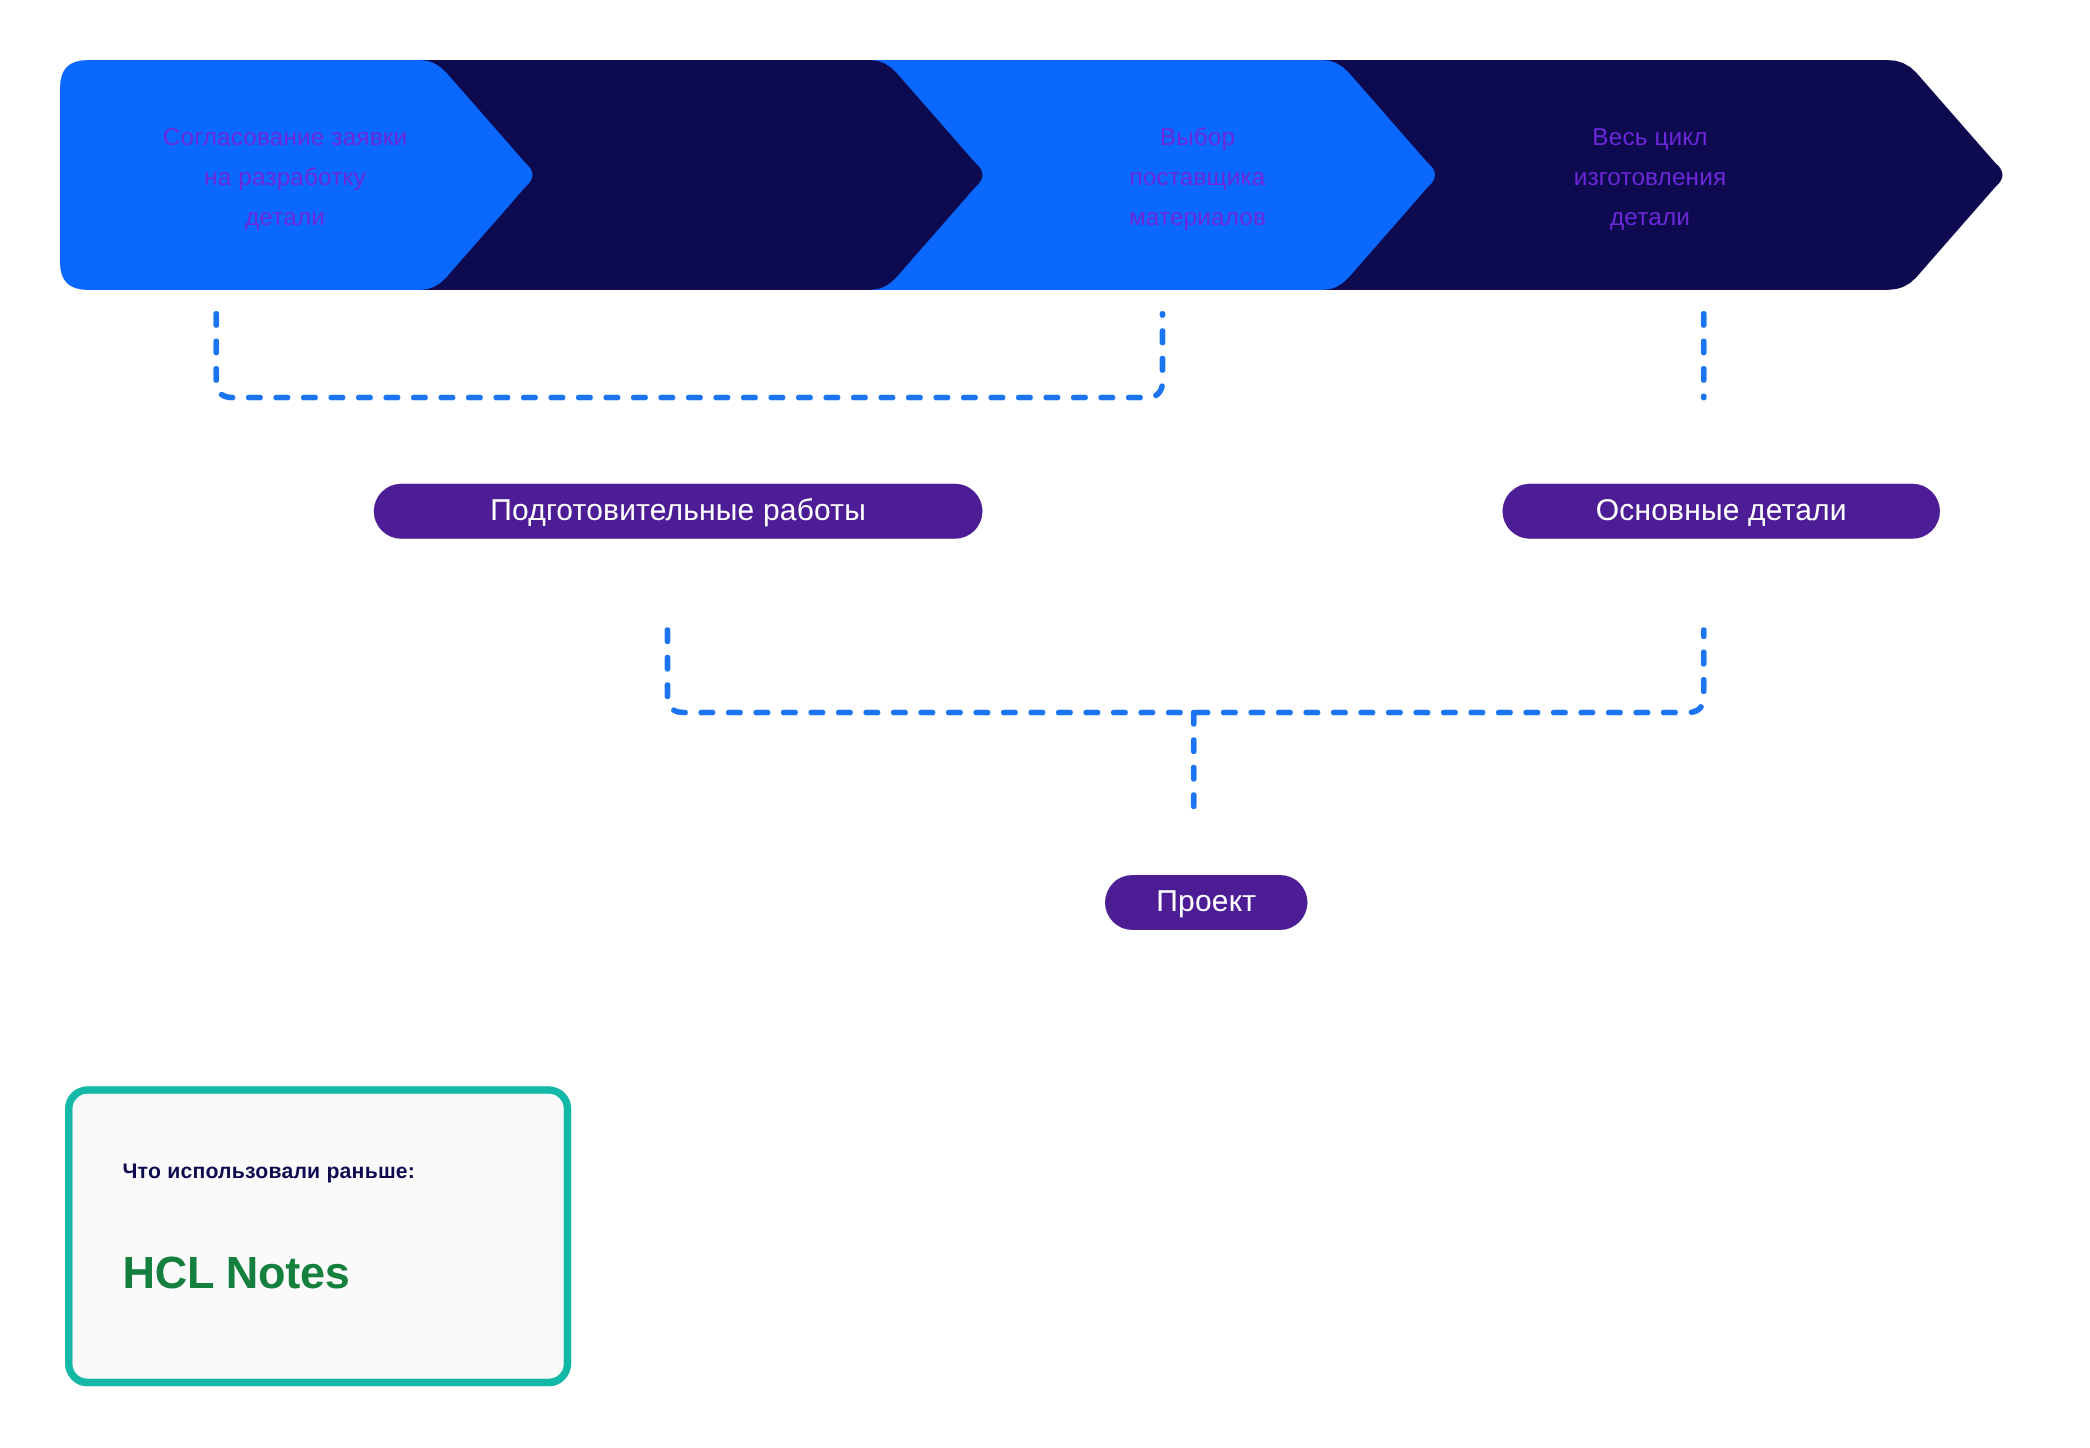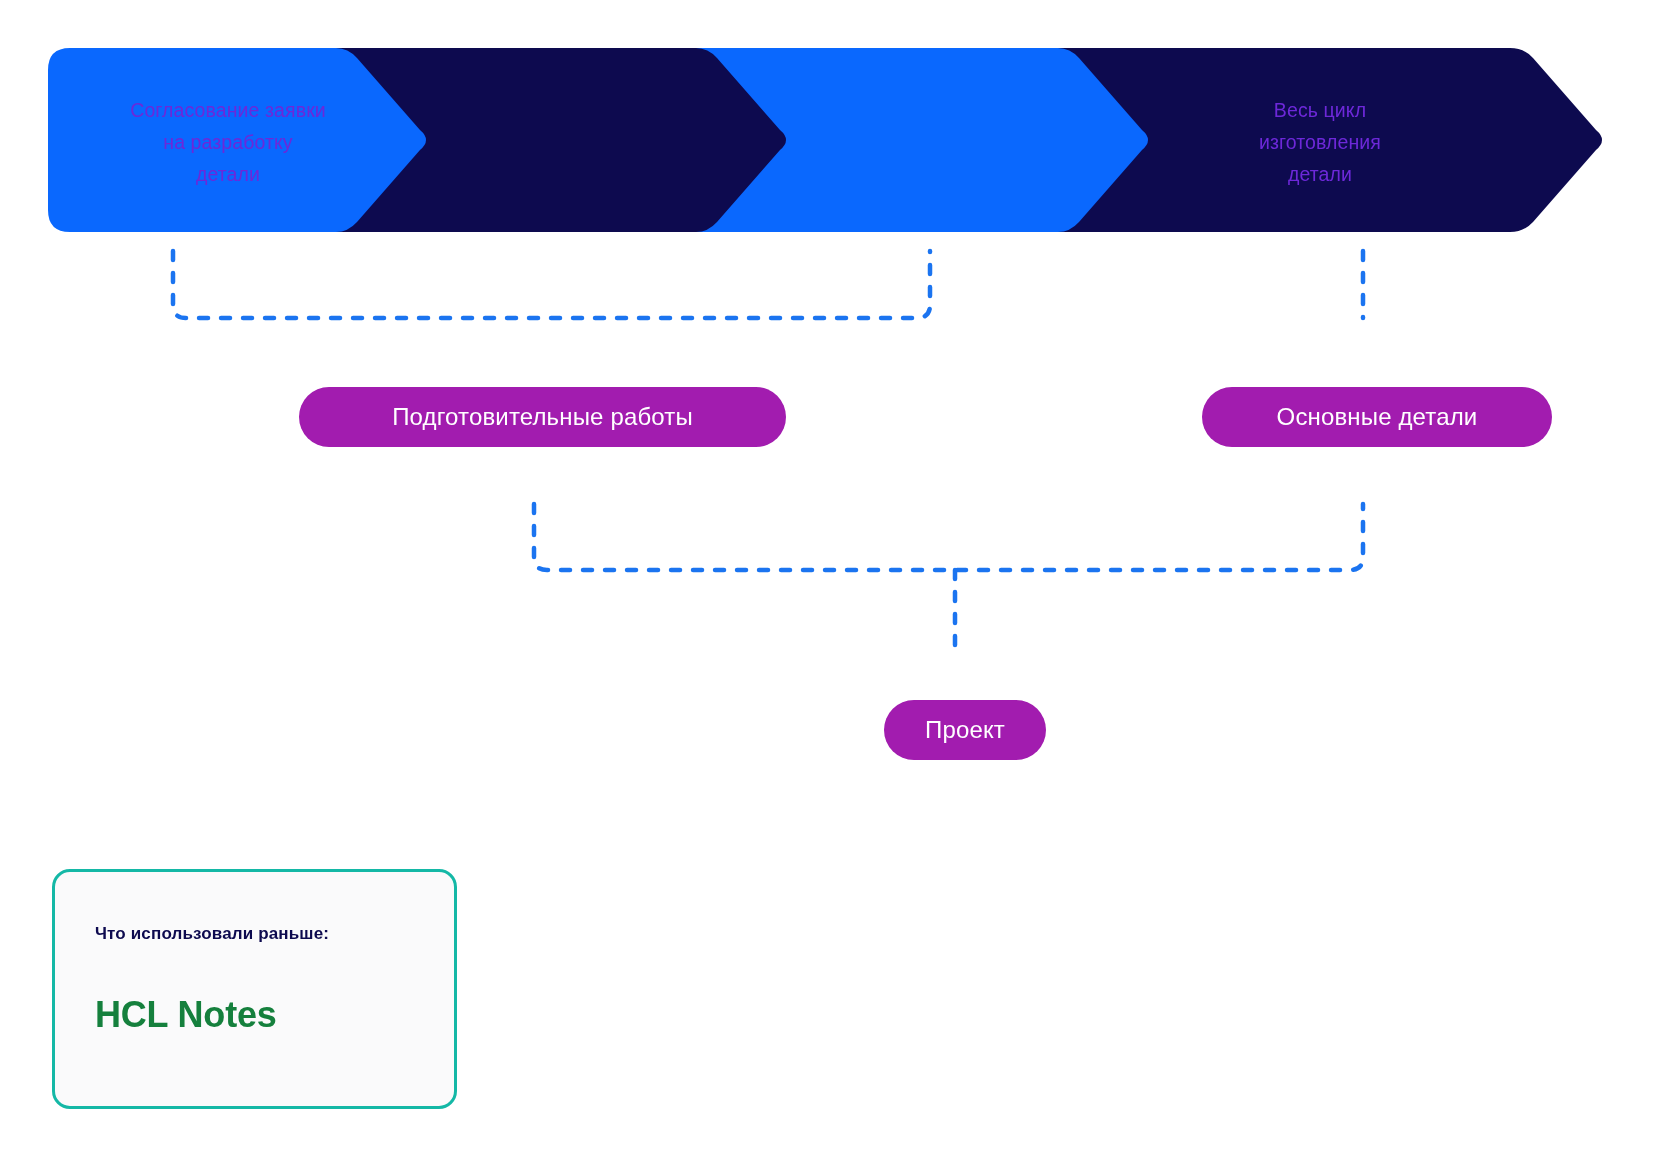--- a/index.html
+++ b/index.html
@@ -57,44 +57,44 @@
   }
   #connectors svg {
     display: block;
     width: 1672px;
     height: 1158px;
   }
 
   
   .pill {
     position: absolute;
-    background: #a21caf;
+    background: #4c1d95;
     color: #ffffff;
     border-radius: 999px;
     display: flex;
     align-items: center;
     justify-content: center;
     font-size: 24px;
     letter-spacing: 0.15px;
-    height: 60px;
+    height: 44px;
     white-space: nowrap;
   }
   #pill-prep  { left: 299px;  top: 387px; width: 487px; }
   #pill-main  { left: 1202px; top: 387px; width: 350px; }
   #pill-proj  { left: 884px;  top: 700px; width: 162px; }
 
   
   #info-card {
     position: absolute;
     left: 52px;
     top: 869px;
     width: 405px;
     height: 240px;
     background: #fafafb;
-    border: 3px solid #14b8a6;
+    border: 6px solid #14b8a6;
     border-radius: 18px;
     box-sizing: border-box;
     padding: 52px 0 0 40px;
   }
   #info-card-heading {
     color: #0d0a4f;
     font-size: 17px;
     font-weight: bold;
     letter-spacing: 0.15px;
     margin: 0 0 44px 0;
@@ -118,20 +118,23 @@
     <path d="M 634 0 L 1010 0 Q 1022 0 1031 10 L 1094 82 Q 1106 92 1094 102 L 1031 174 Q 1022 184 1010 184 L 634 184 L 727 92 Z" fill="#0a68fe"></path>
 
     <path d="M 272 0 L 648 0 Q 660 0 669 10 L 732 82 Q 744 92 732 102 L 669 174 Q 660 184 648 184 L 272 184 L 365 92 Z" fill="#0d0a4f"></path>
 
     <path d="M 22 0 L 288 0 Q 300 0 309 10 L 372 82 Q 384 92 372 102 L 309 174 Q 300 184 288 184 L 22 184 Q 0 184 0 162 L 0 22 Q 0 0 22 0 Z" fill="#0a68fe"></path>
   </svg>
 
   <div class="chev-label c0">Согласование заявки
 на разработку
 детали</div>
+  <div class="chev-label c2">Выбор
+поставщика
+материалов</div>
   <div class="chev-label c3">Весь цикл
 изготовления
 детали</div>
 </div>
 
 <div id="connectors">
   <svg viewBox="0 0 1672 1158" xmlns="http://www.w3.org/2000/svg">
     <g fill="none" stroke="#1b74f0" stroke-width="4.5" stroke-dasharray="9 13" stroke-linecap="round" stroke-linejoin="round">
 
       <path d="M 173 251 L 173 305 Q 173 318 186 318 L 917 318 Q 930 318 930 305 L 930 251"></path>

